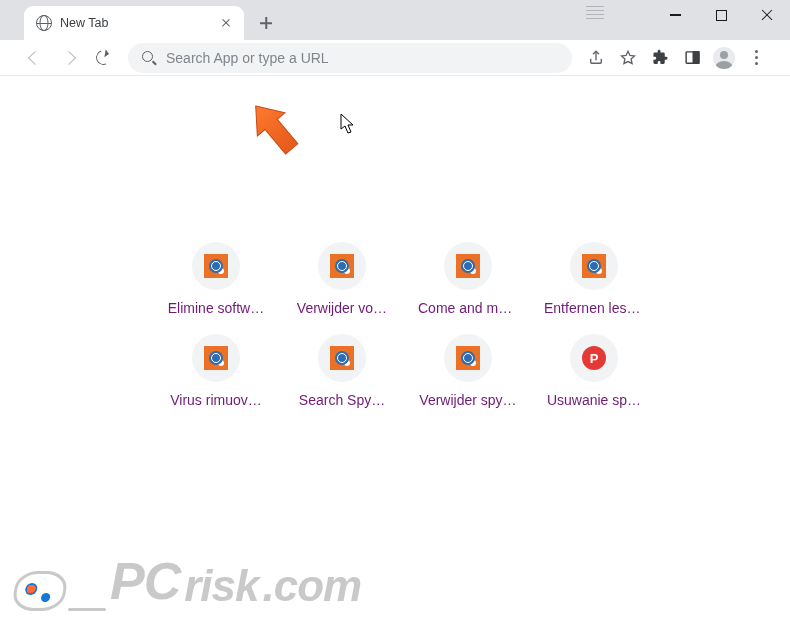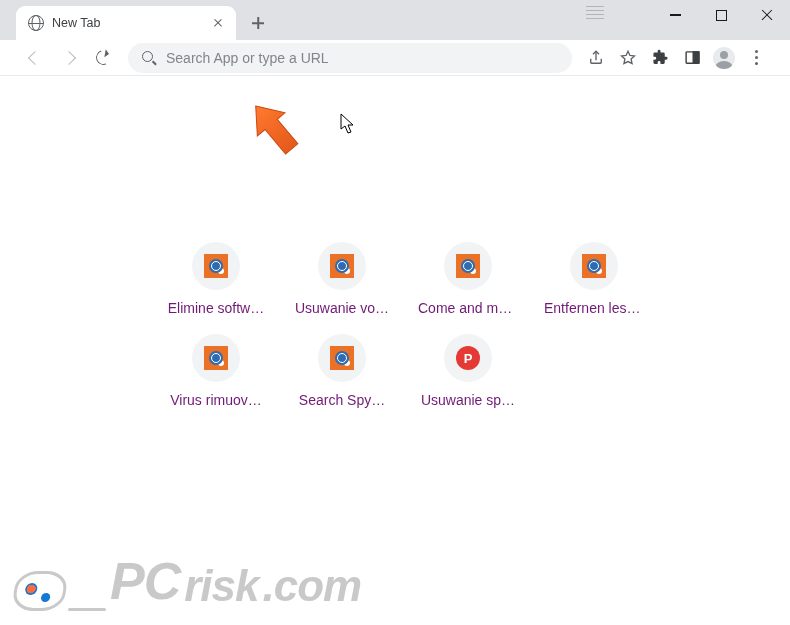--- a/index.html
+++ b/index.html
@@ -1,19 +1,19 @@
 <!DOCTYPE html>
 <html><head>
 <meta charset="utf-8">
 <style>
   * { margin:0; padding:0; box-sizing:border-box; font-family:"Segoe UI", Arial, sans-serif; }
   body { width:790px; height:625px; background:#fff; position:relative; overflow:hidden; }
 
   
-  .titlebar { height:40px; background:#dfe1e5; display:flex; align-items:flex-end; padding-left:16px; position:relative; }
+  .titlebar { height:40px; background:#dfe1e5; display:flex; align-items:flex-end; padding-left:24px; position:relative; }
   .tab { display:flex; align-items:center; gap:8px; background:#fff; height:34px; padding:0 10px 0 12px; border-radius:9px 9px 0 0; min-width:220px; position:relative; }
   .tab .globe { width:16px; height:16px; border:1.4px solid #5f6368; border-radius:50%; position:relative; flex-shrink:0; }
   .tab .globe::before { content:""; position:absolute; left:50%; top:-1.4px; bottom:-1.4px; width:7px; transform:translateX(-50%); border:1.4px solid #5f6368; border-radius:50%; }
   .tab .globe::after { content:""; position:absolute; left:-1.4px; right:-1.4px; top:50%; height:0; border-top:1.4px solid #5f6368; }
   .tab-title { font-size:12.5px; color:#3c4043; }
   .tab-close { margin-left:auto; width:16px; height:16px; position:relative; cursor:pointer; }
   .tab-close::before,.tab-close::after { content:""; position:absolute; left:50%; top:50%; width:10px; height:1.4px; background:#5f6368; transform-origin:center; }
   .tab-close::before { transform:translate(-50%,-50%) rotate(45deg); }
   .tab-close::after { transform:translate(-50%,-50%) rotate(-45deg); }
   .newtab { width:28px; height:28px; margin:0 0 3px 8px; display:flex; align-items:center; justify-content:center; border-radius:50%; cursor:pointer; }
@@ -185,21 +185,21 @@
     <div class="sc">
       <div class="circ">
           <div class="fav handle"></div>
         </div>
       <span class="sc-label">Elimine softw…</span>
     </div>
     <div class="sc">
       <div class="circ">
           <div class="fav handle"></div>
         </div>
-      <span class="sc-label">Usuwanie vo…</span>
+      <span class="sc-label">Verwijder vo…</span>
     </div>
     <div class="sc">
       <div class="circ">
           <div class="fav handle"></div>
         </div>
       <span class="sc-label">Come and ma…</span>
     </div>
     <div class="sc">
       <div class="circ">
           <div class="fav handle"></div>
@@ -210,20 +210,26 @@
       <div class="circ">
           <div class="fav handle"></div>
         </div>
       <span class="sc-label">Virus rimuov…</span>
     </div>
     <div class="sc">
       <div class="circ">
           <div class="fav handle"></div>
         </div>
       <span class="sc-label">Search Spy…</span>
+    </div>
+    <div class="sc">
+      <div class="circ">
+          <div class="fav handle"></div>
+        </div>
+      <span class="sc-label">Verwijder spy…</span>
     </div>
     <div class="sc">
       <div class="circ">
           <div class="pfav">P</div>
         </div>
       <span class="sc-label">Usuwanie sp…</span>
     </div>
   </div>
 
   <div class="wm">

